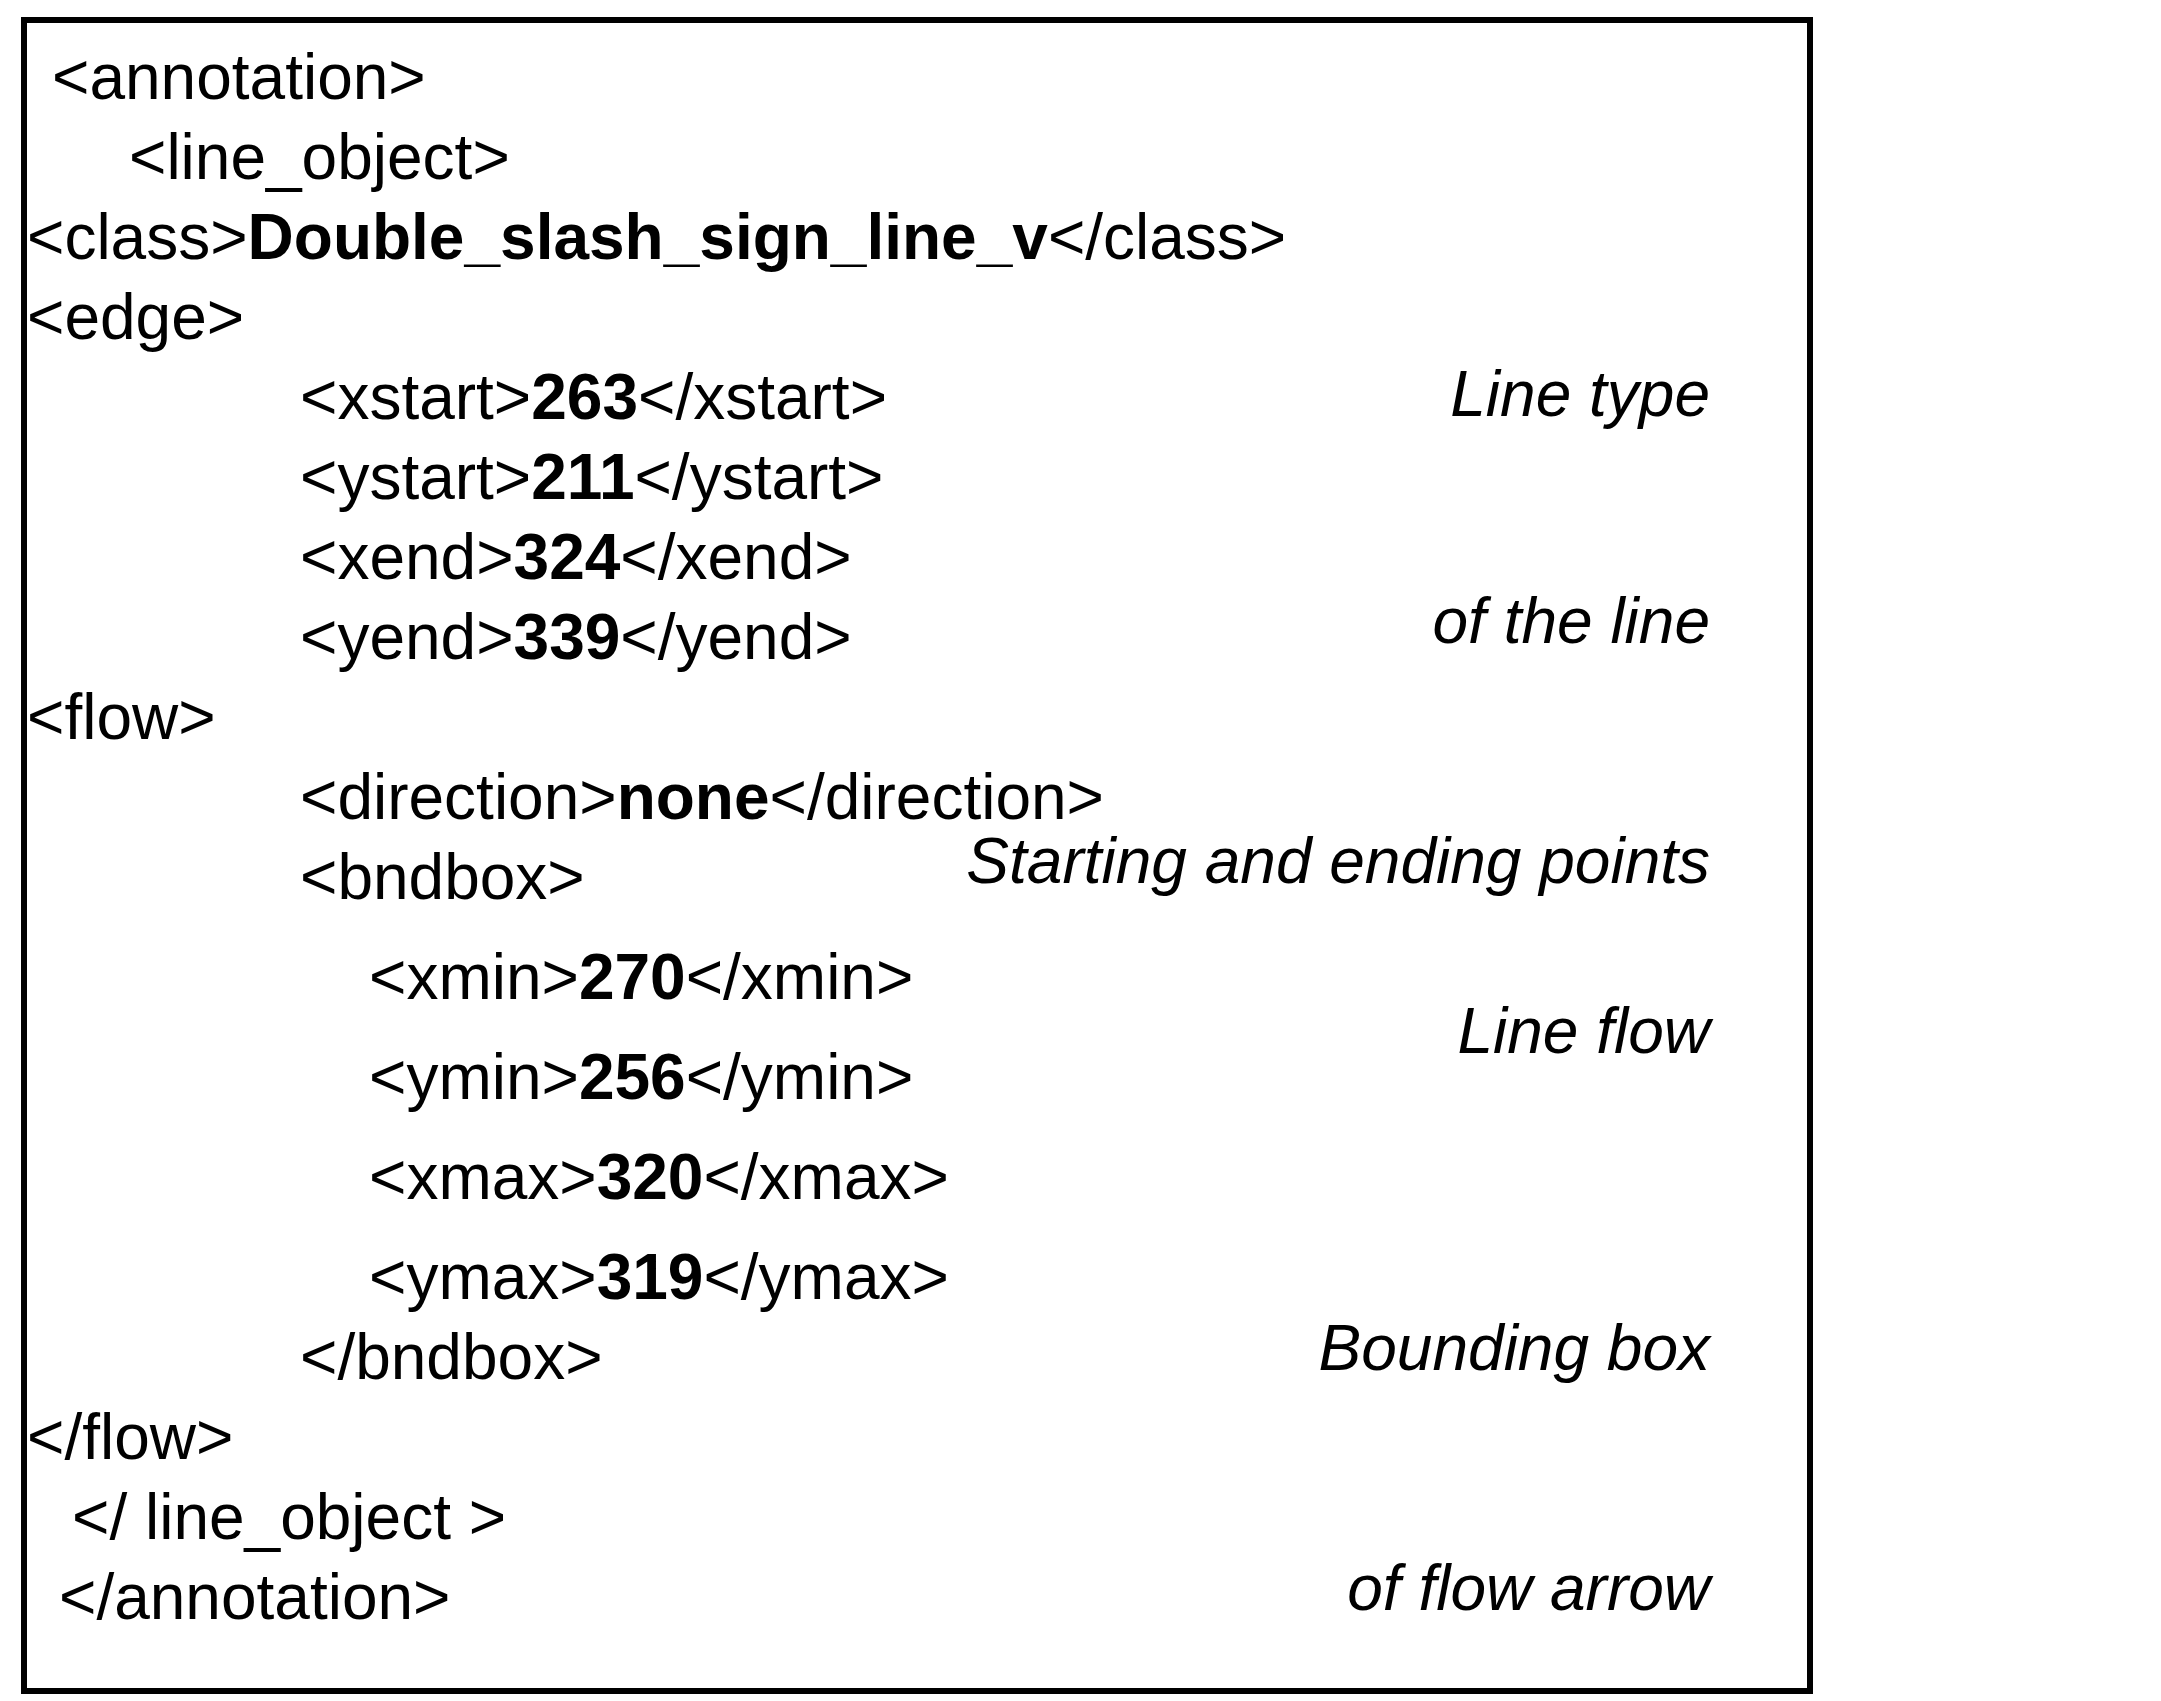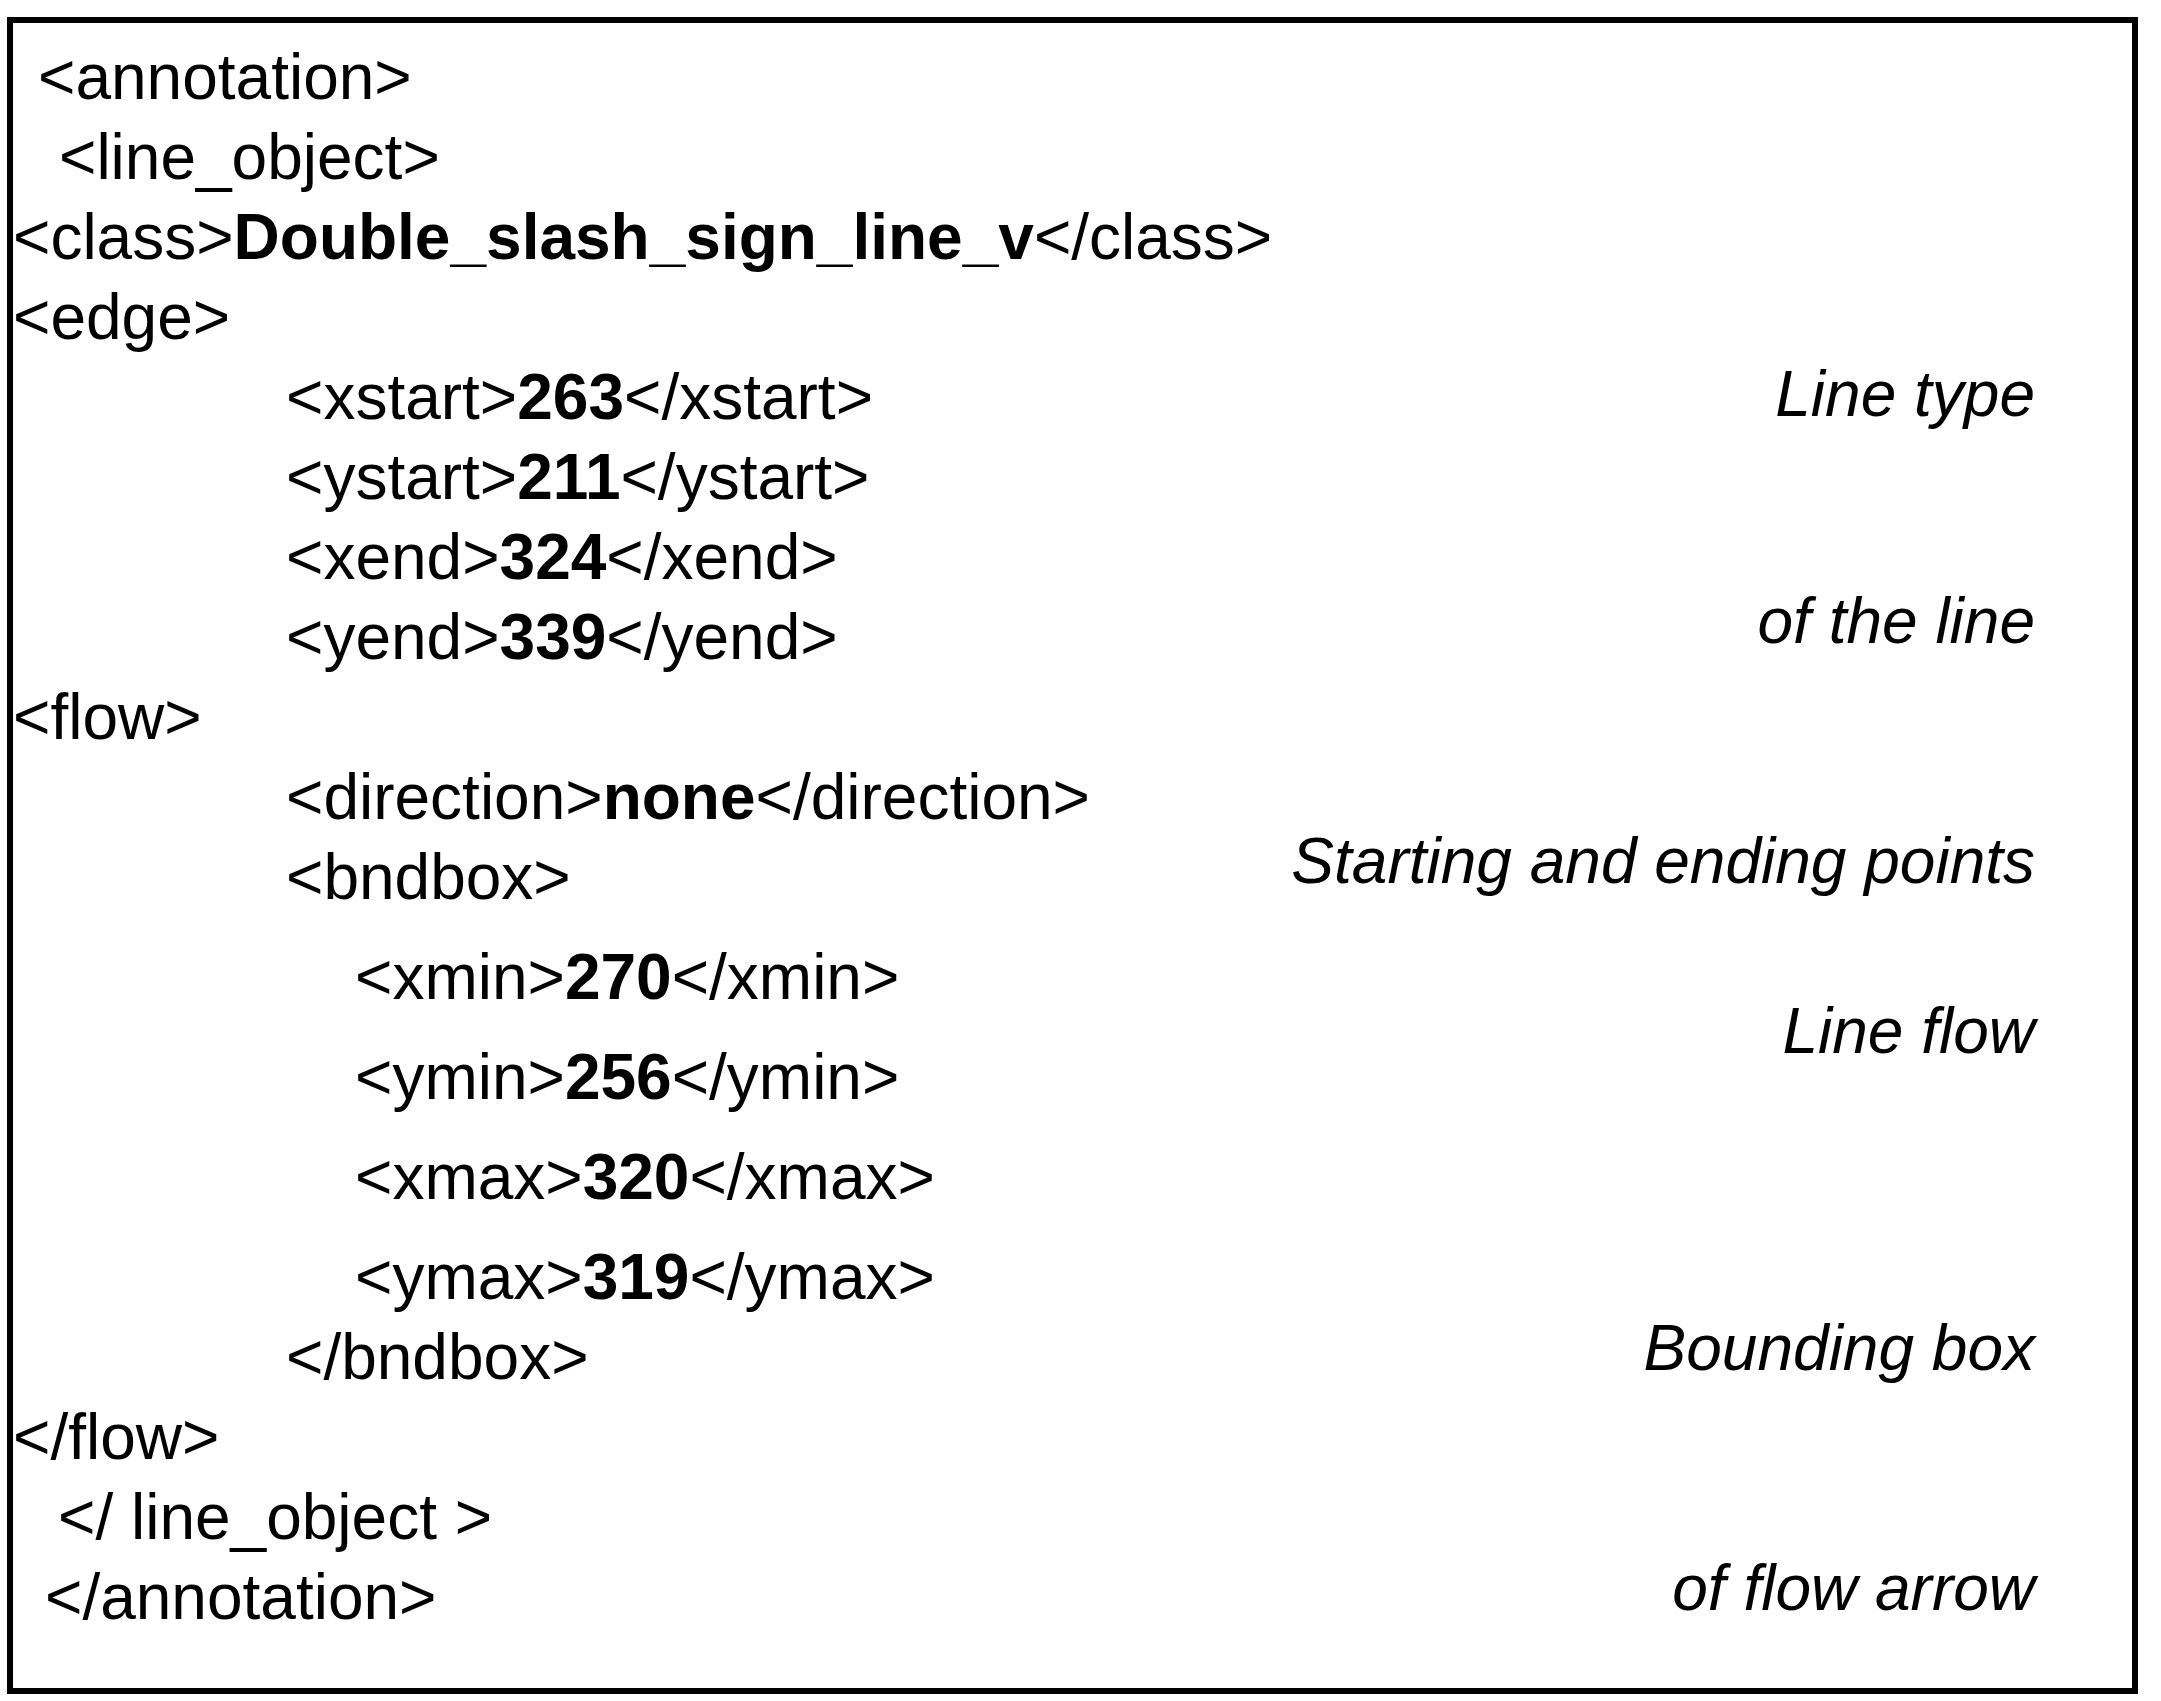--- a/index.html
+++ b/index.html
@@ -8,39 +8,39 @@
     width: 2161px;
     height: 1702px;
     background: #ffffff;
     font-family: "Liberation Sans", sans-serif;
     color: #000000;
     overflow: hidden;
   }
   #xml-box {
     position: absolute;
     box-sizing: border-box;
-    left: 7px;
+    left: 21px;
     top: 16.7px;
-    width: 2131px;
+    width: 1792px;
     height: 1677px;
     border: 6.7px solid #000000;
     background: #ffffff;
   }
   .code {
     position: absolute;
     left: 0;
     top: 14.7px;
     width: 100%;
     font-size: 64px;
     line-height: 80px;
     letter-spacing: 0px;
   }
   .line { white-space: pre; }
   .ind0  { padding-left: 25px; }
-  .ind1  { padding-left: 46px; }
+  .ind1  { padding-left: 102px; }
   .ind2  { }
   .ind3  { padding-left: 259px; margin-left: 14px; }
   .ind4  { padding-left: 342px; margin-top: 20px; }
   .indc1 { padding-left: 45px; }
   .indc0 { padding-left: 32px; }
   .v { font-weight: bold; }
   .callout {
     position: absolute;
     right: 97px;
     text-align: right;

